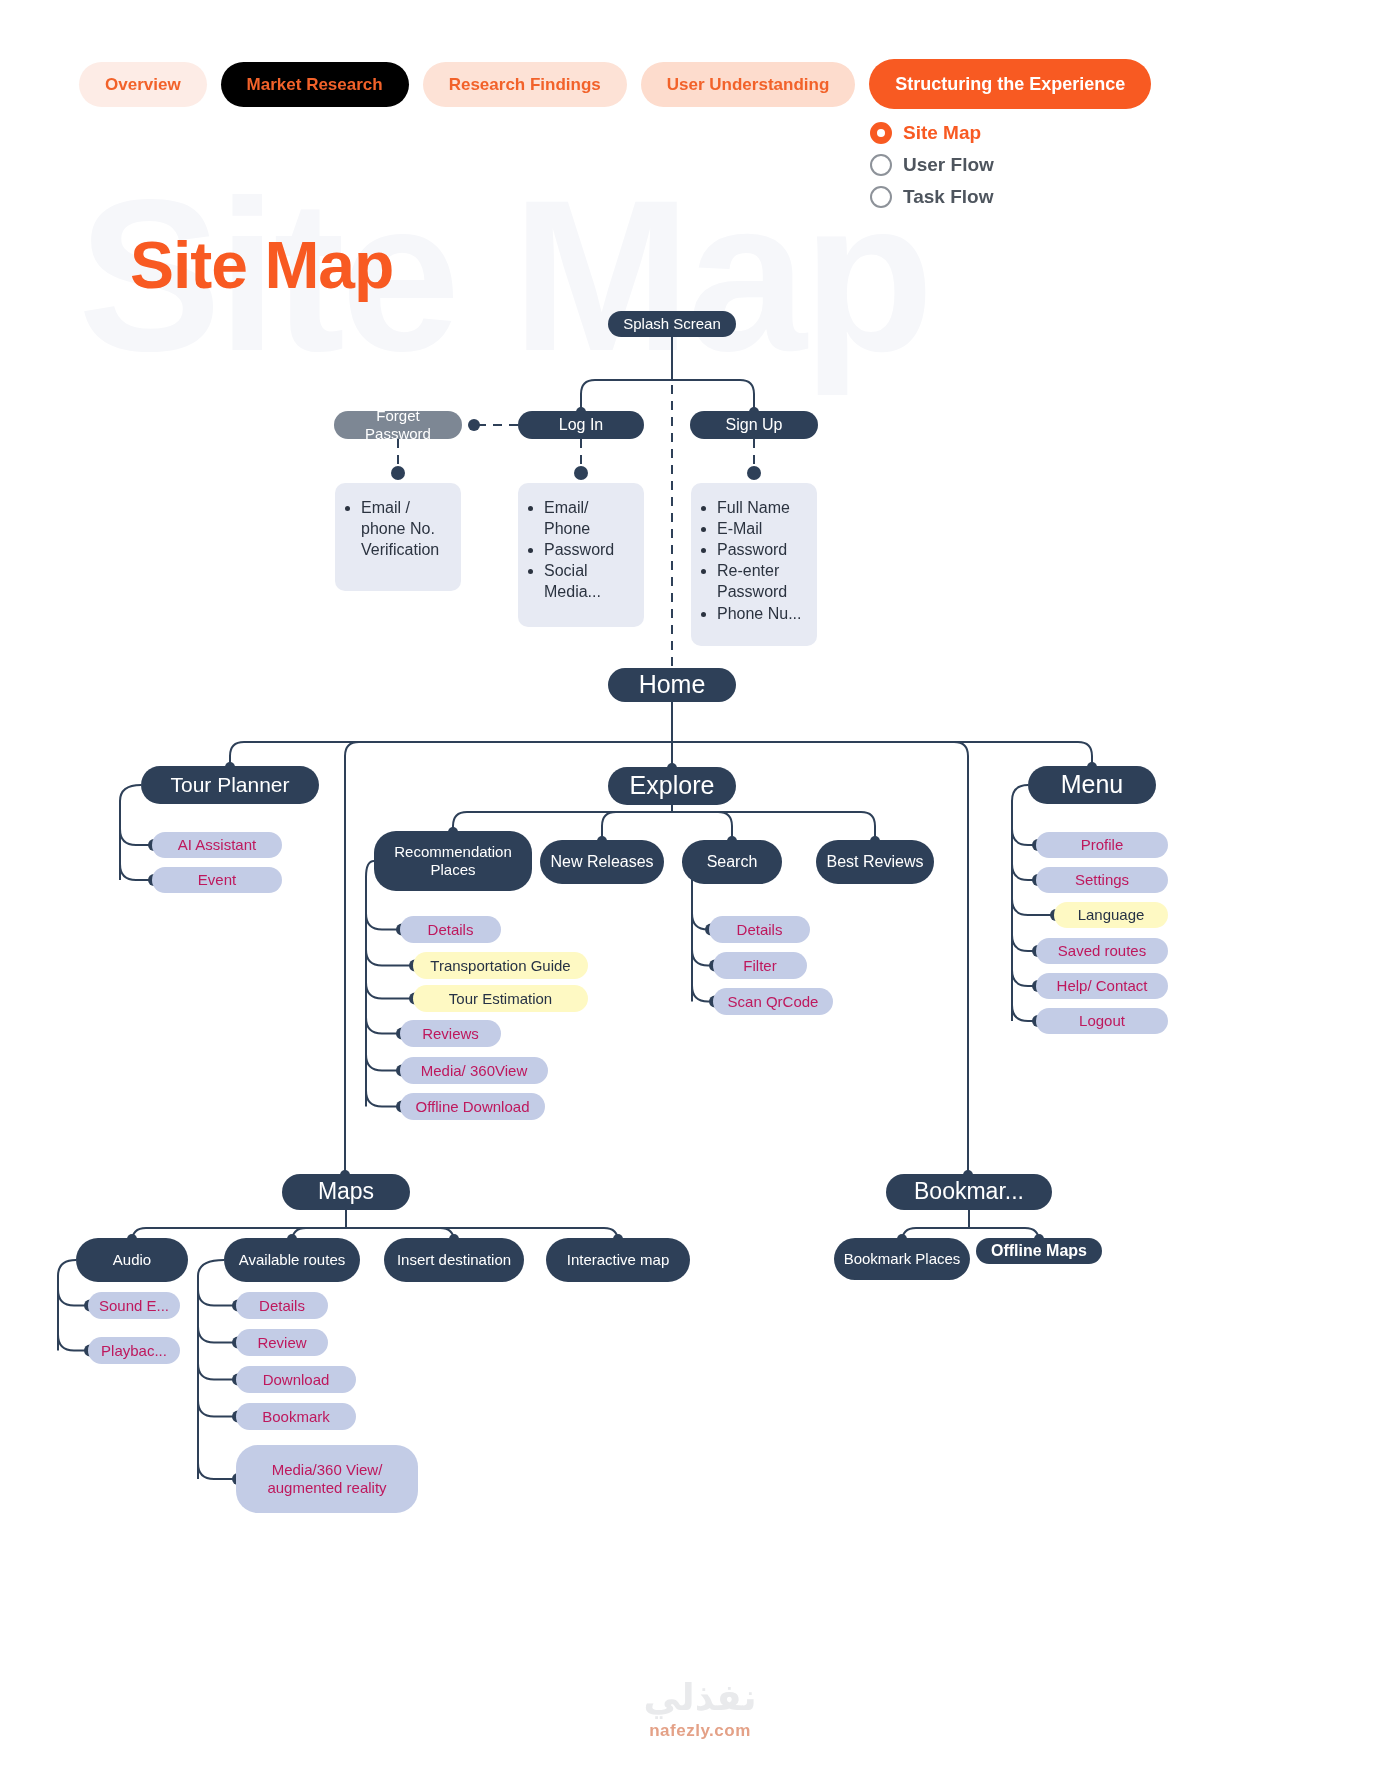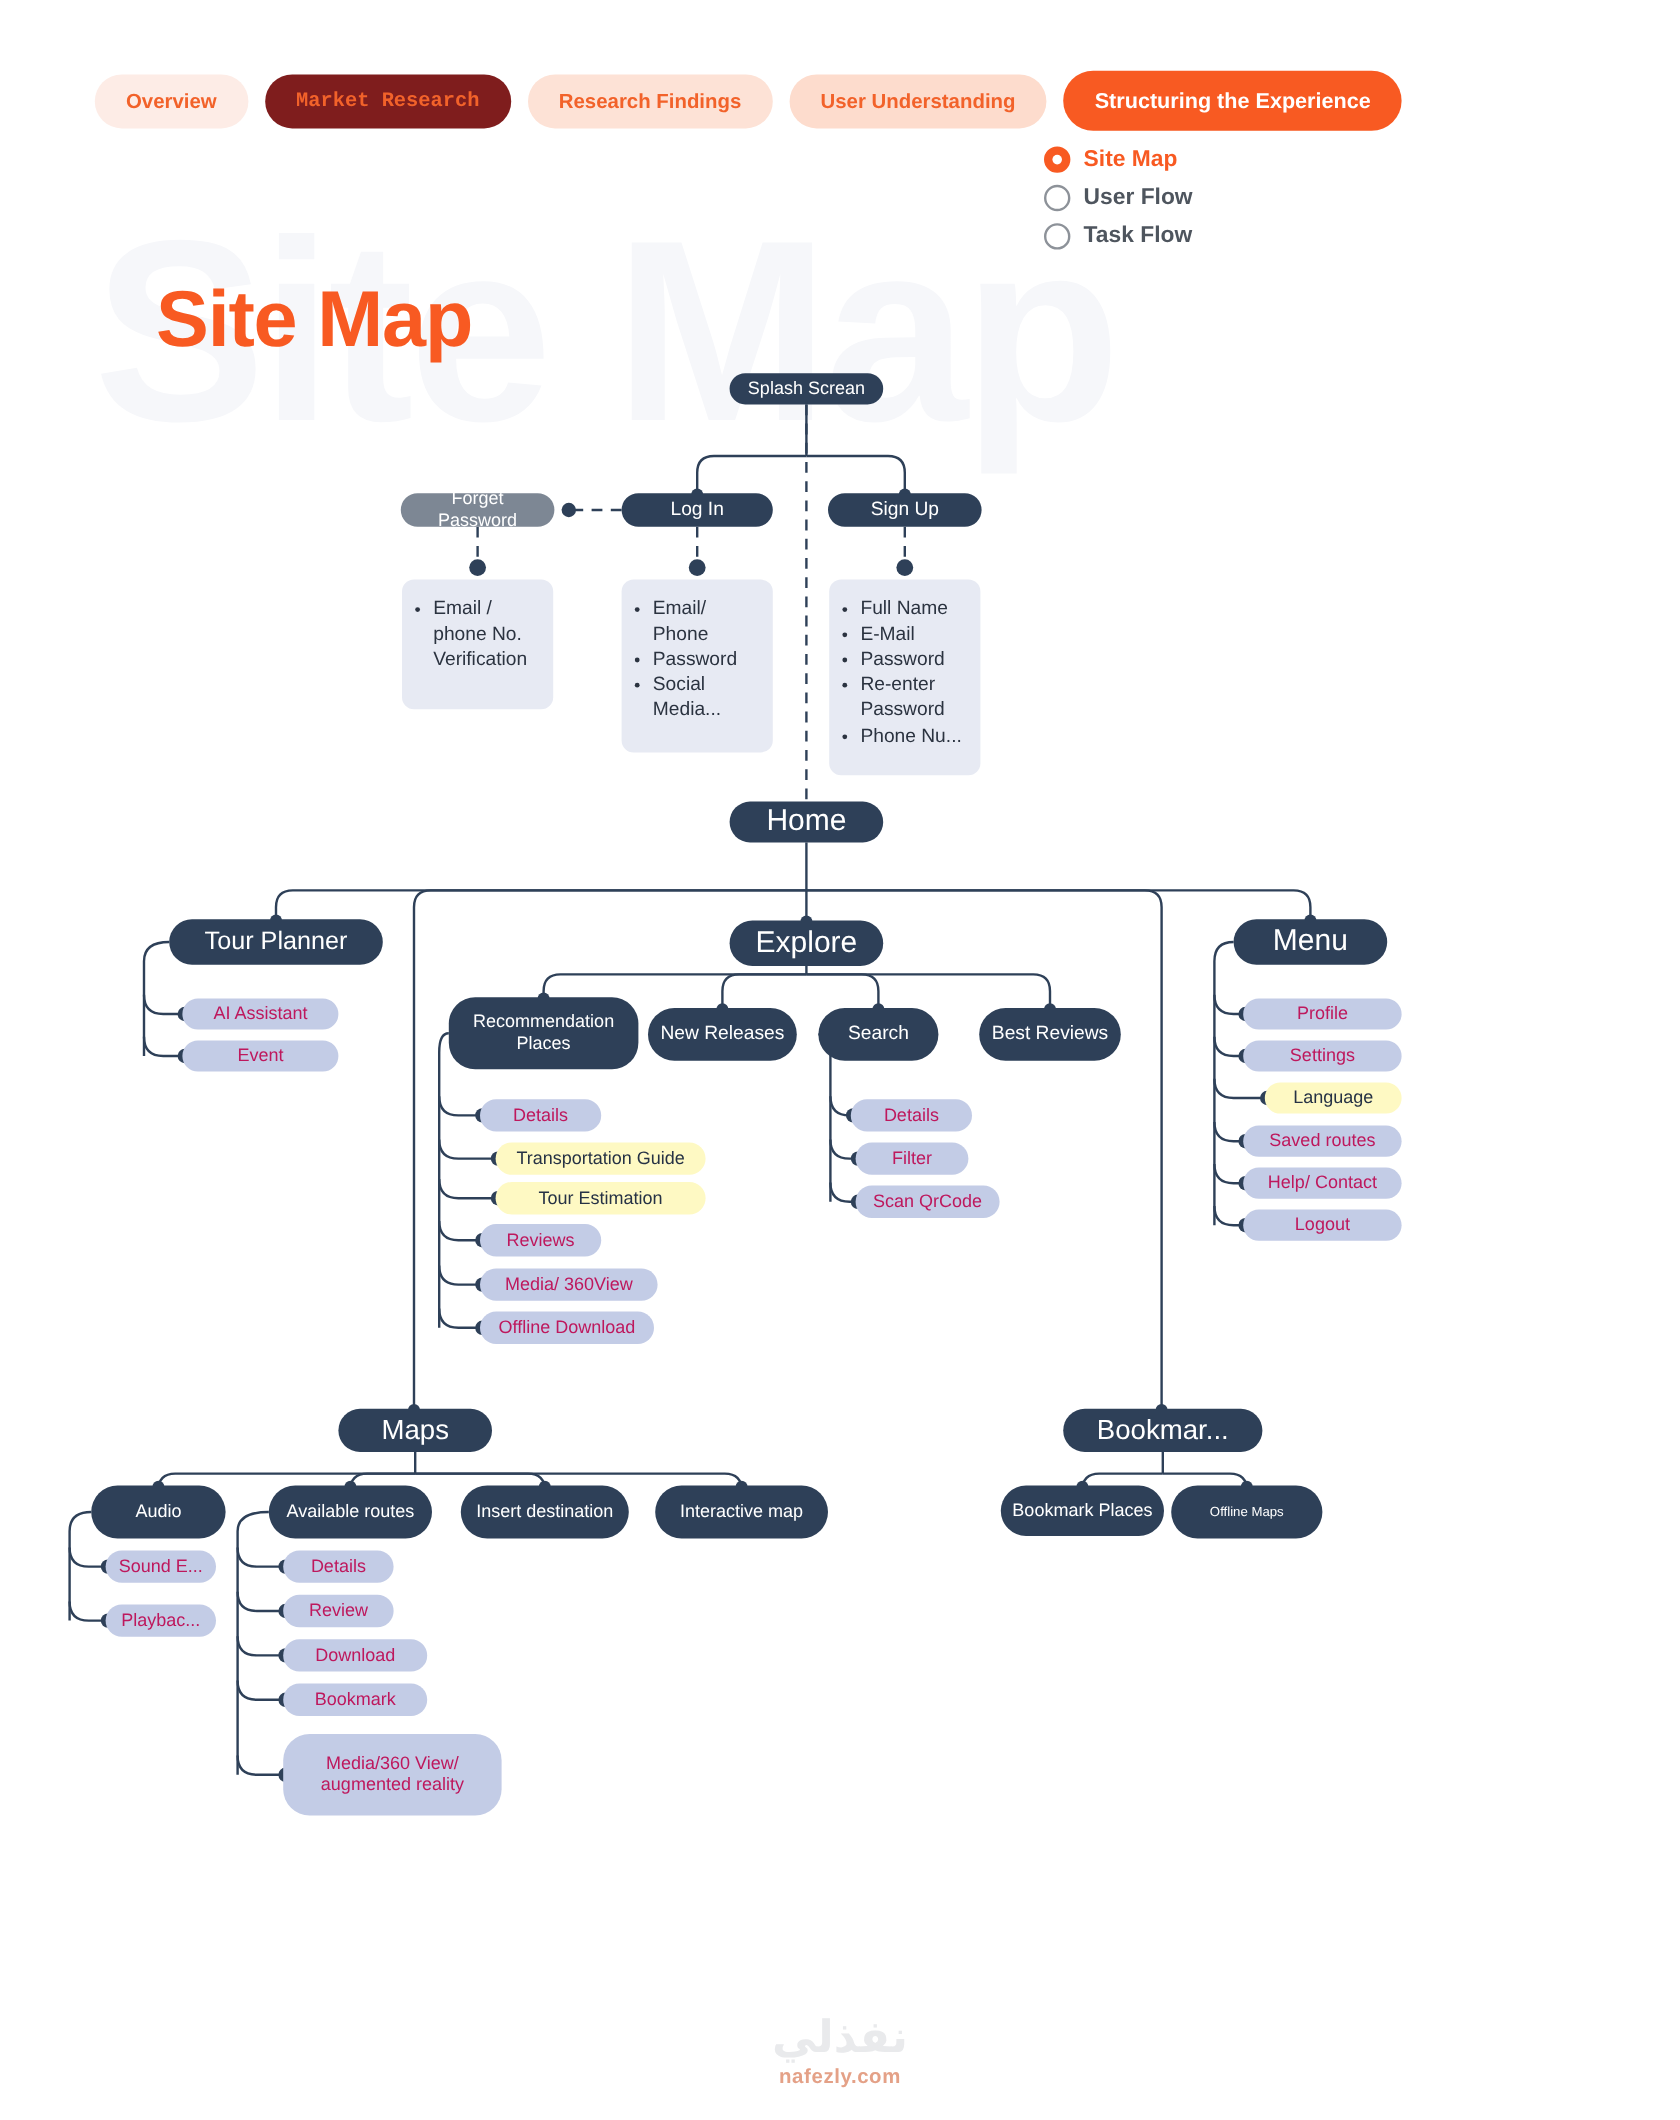--- a/index.html
+++ b/index.html
@@ -9,21 +9,21 @@
     font-family:"Liberation Sans","DejaVu Sans",sans-serif;
     position:relative;overflow:hidden;
   }
   #stage{position:absolute;inset:0;}
   
   .nav{position:absolute;top:59px;left:79px;display:flex;align-items:center;gap:14px;}
   .pill{
     background:#fdece6;color:#f2622a;font-weight:bold;font-size:17px;
     padding:14px 26px;border-radius:26px;white-space:nowrap;line-height:1;
   }
-  .pill.p2{background:#7f1d1d;font-family:Liberation Mono, monospace;}
+  .pill.p2{background:#000000;}
   .pill.p3{background:#fde2d6;}
   .pill.p4{background:#fddccd;}
   .pill.active{background:#f85a22;color:#ffffff;padding:16px 26px;font-size:18px;}
   
   .radios{position:absolute;top:120px;left:870px;}
   .radio-row{display:flex;align-items:center;gap:11px;margin-bottom:6px;height:26px;}
   .radio{width:22px;height:22px;border-radius:50%;border:2.5px solid #8d9299;box-sizing:border-box;
          display:flex;align-items:center;justify-content:center;flex:0 0 auto;}
   .radio.on{border-color:#f85a22;background:#f85a22;}
   .radio.on::after{content:"";width:8px;height:8px;border-radius:50%;background:#ffffff;}
@@ -223,21 +223,21 @@
       <div class="node n-light" style="left: 1036px; top: 938px; width: 132px; height: 26px; font-size: 15px; padding: 0px 8px;">Saved routes</div>
       <div class="node n-light" style="left: 1036px; top: 973px; width: 132px; height: 26px; font-size: 15px; padding: 0px 8px;">Help/ Contact</div>
       <div class="node n-light" style="left: 1036px; top: 1008px; width: 132px; height: 26px; font-size: 15px; padding: 0px 8px;">Logout</div>
       <div class="node n-dark" style="left: 282px; top: 1174px; width: 128px; height: 36px; font-size: 23px; padding: 0px 8px;">Maps</div>
       <div class="node n-dark" style="left: 886px; top: 1174px; width: 166px; height: 36px; font-size: 23px; padding: 0px 8px;">Bookmar...</div>
       <div class="node n-dark" style="left: 76px; top: 1238px; width: 112px; height: 44px; font-size: 15px; padding: 0px 8px;">Audio</div>
       <div class="node n-dark" style="left: 224px; top: 1238px; width: 136px; height: 44px; font-size: 15px; padding: 0px 8px;">Available routes</div>
       <div class="node n-dark" style="left: 384px; top: 1238px; width: 140px; height: 44px; font-size: 15px; padding: 0px 8px;">Insert destination</div>
       <div class="node n-dark" style="left: 546px; top: 1238px; width: 144px; height: 44px; font-size: 15px; padding: 0px 8px;">Interactive map</div>
       <div class="node n-dark" style="left: 834px; top: 1238px; width: 136px; height: 42px; font-size: 15px; padding: 0px 8px;">Bookmark Places</div>
-      <div class="node n-dark" style="left: 976px; top: 1238px; width: 126px; height: 44px; font-size: 11px; padding: 0px 8px;">Offline Maps</div>
+      <div class="node n-dark" style="left: 976px; top: 1238px; width: 126px; height: 26px; font-size: 16px; padding: 0px 8px; font-weight: bold;">Offline Maps</div>
       <div class="node n-light" style="left: 88px; top: 1292px; width: 92px; height: 27px; font-size: 15px; padding: 0px 8px; text-align: center;">Sound E...</div>
       <div class="node n-light" style="left: 88px; top: 1337px; width: 92px; height: 27px; font-size: 15px; padding: 0px 20px;">Playbac...</div>
       <div class="node n-light" style="left: 236px; top: 1292px; width: 92px; height: 27px; font-size: 15px; padding: 0px 8px;">Details</div>
       <div class="node n-light" style="left: 236px; top: 1329px; width: 92px; height: 27px; font-size: 15px; padding: 0px 8px;">Review</div>
       <div class="node n-light" style="left: 236px; top: 1366px; width: 120px; height: 27px; font-size: 15px; padding: 0px 8px;">Download</div>
       <div class="node n-light" style="left: 236px; top: 1403px; width: 120px; height: 27px; font-size: 15px; padding: 0px 8px;">Bookmark</div>
       <div class="node n-light" style="left: 236px; top: 1445px; width: 182px; height: 68px; font-size: 15px; padding: 0px 8px;">Media/360 View/ augmented reality</div>
       <div class="node n-panel" style="left: 335px; top: 483px; width: 126px; height: 108px; padding-top: 14px;">
         <ul>
           <li>Email / phone No. Verification</li>

